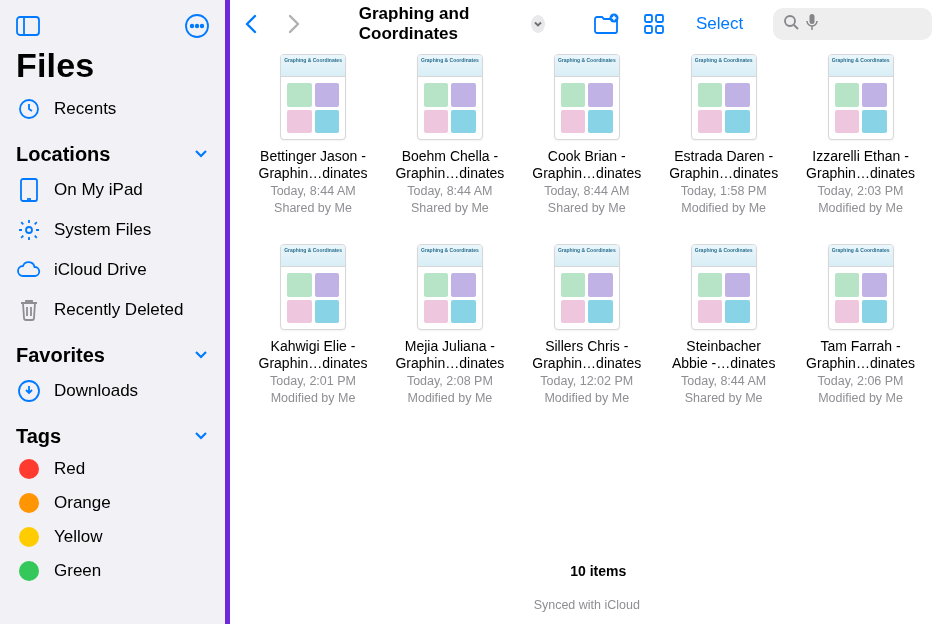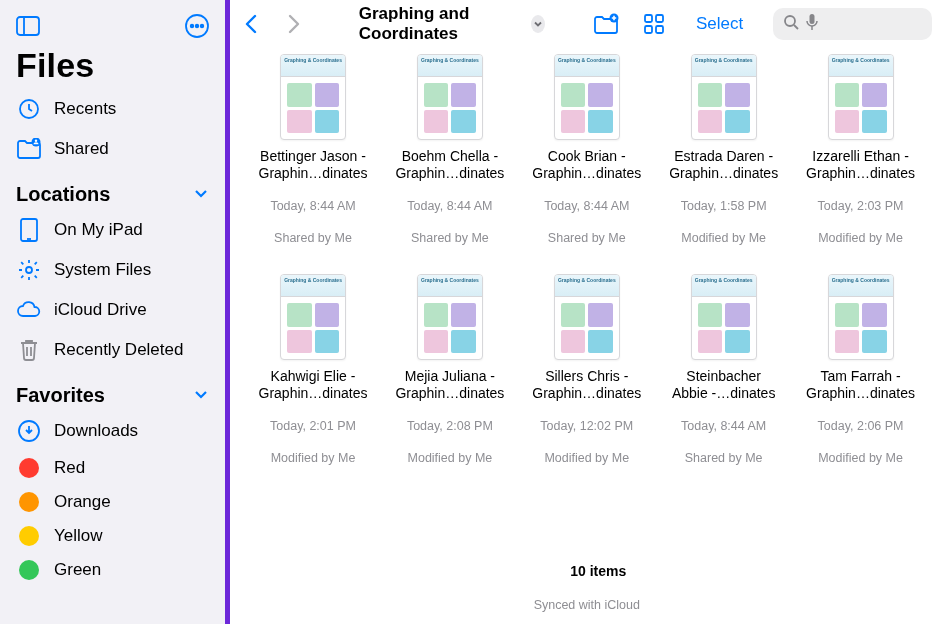--- a/index.html
+++ b/index.html
@@ -201,21 +201,21 @@
     text-align: center;
     margin-top: 8px;
     line-height: 1.2;
     max-width: 130px;
   }
   .file-meta {
     font-size: 12.5px;
     color: #8e8e93;
     text-align: center;
     line-height: 1.3;
-    margin-top: 16px;
+    margin-top: 1px;
   }
 
   .status-bar {
     padding: 6px 0 12px 0;
     text-align: center;
   }
   .status-primary { font-size: 14px; font-weight: 600; margin-left: 23px; }
   .status-secondary { font-size: 12.5px; color: #8e8e93; margin-top: 19px; }
 </style>
 </head>
@@ -244,31 +244,20 @@
   <ul class="side-list">
     <li class="side-item">
       <span class="side-icon">
         <svg width="24" height="24" viewBox="0 0 24 24" fill="none" stroke="currentColor" stroke-width="1.8">
           <circle cx="12" cy="12" r="9"></circle>
             <path d="M12 7v5l3 2"></path>
         </svg>
       </span>
       <span>Recents</span>
     </li>
-    <li class="side-item">
-      <span class="side-icon">
-        <svg width="26" height="22" viewBox="0 0 26 22" fill="none" stroke="currentColor" stroke-width="1.8">
-          <path d="M2 5 a2 2 0 0 1 2-2 h5 l2 2 h11 a2 2 0 0 1 2 2 v11 a2 2 0 0 1-2 2 H4 a2 2 0 0 1-2-2 Z"></path>
-          <circle cx="20" cy="4" r="4.5" fill="#007aff" stroke="none"></circle>
-          <circle cx="20" cy="2.8" r="1.2" fill="#fff" stroke="none"></circle>
-          <path d="M17.4 6.2 a2.6 2 0 0 1 5.2 0" fill="#fff" stroke="none"></path>
-        </svg>
-      </span>
-      <span>Shared</span>
-    </li>
   </ul>
 
   <div class="section-header">
     <span class="label">Locations</span>
     <span class="chevron-toggle">
       <svg width="16" height="16" viewBox="0 0 16 16" fill="none" stroke="currentColor" stroke-width="2.2">
           <path d="M3 6l5 5 5-5"></path>
         </svg>
     </span>
   </div>
@@ -322,20 +311,28 @@
       <span class="side-icon">
         <svg width="24" height="24" viewBox="0 0 24 24" fill="none" stroke="currentColor" stroke-width="1.8">
             <circle cx="12" cy="12" r="10"></circle>
             <path d="M12 7v7M9 11l3 3 3-3"></path>
           </svg>
       </span>
       <span>Downloads</span>
     </li>
   </ul>
 
+  <div class="section-header">
+    <span class="label">Tags</span>
+    <span class="chevron-toggle">
+      <svg width="16" height="16" viewBox="0 0 16 16" fill="none" stroke="currentColor" stroke-width="2.2">
+          <path d="M3 6l5 5 5-5"></path>
+        </svg>
+    </span>
+  </div>
   <ul class="side-list" id="tags-list">
       <li class="side-item">
         <span class="tag-dot" style="background: rgb(255, 59, 48);"></span>
         <span>Red</span>
       </li>
       <li class="side-item">
         <span class="tag-dot" style="background: rgb(255, 149, 0);"></span>
         <span>Orange</span>
       </li>
       <li class="side-item">

